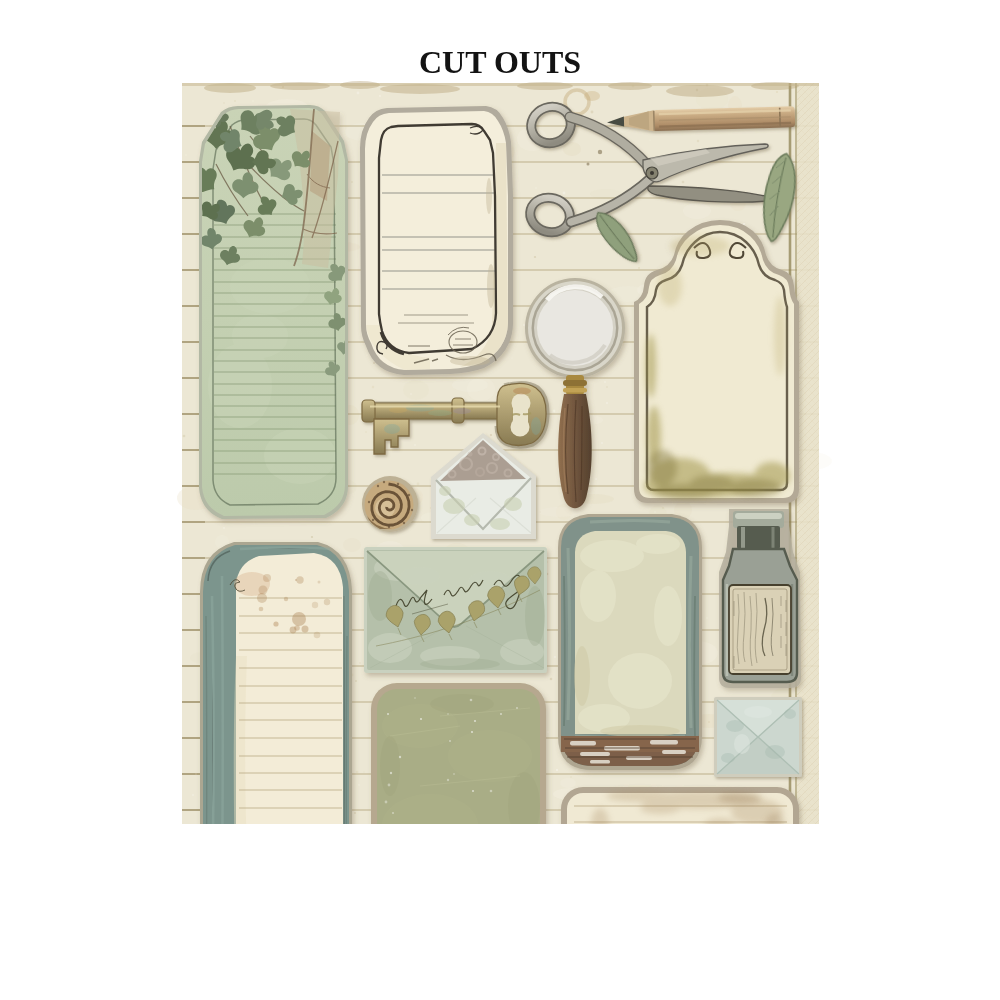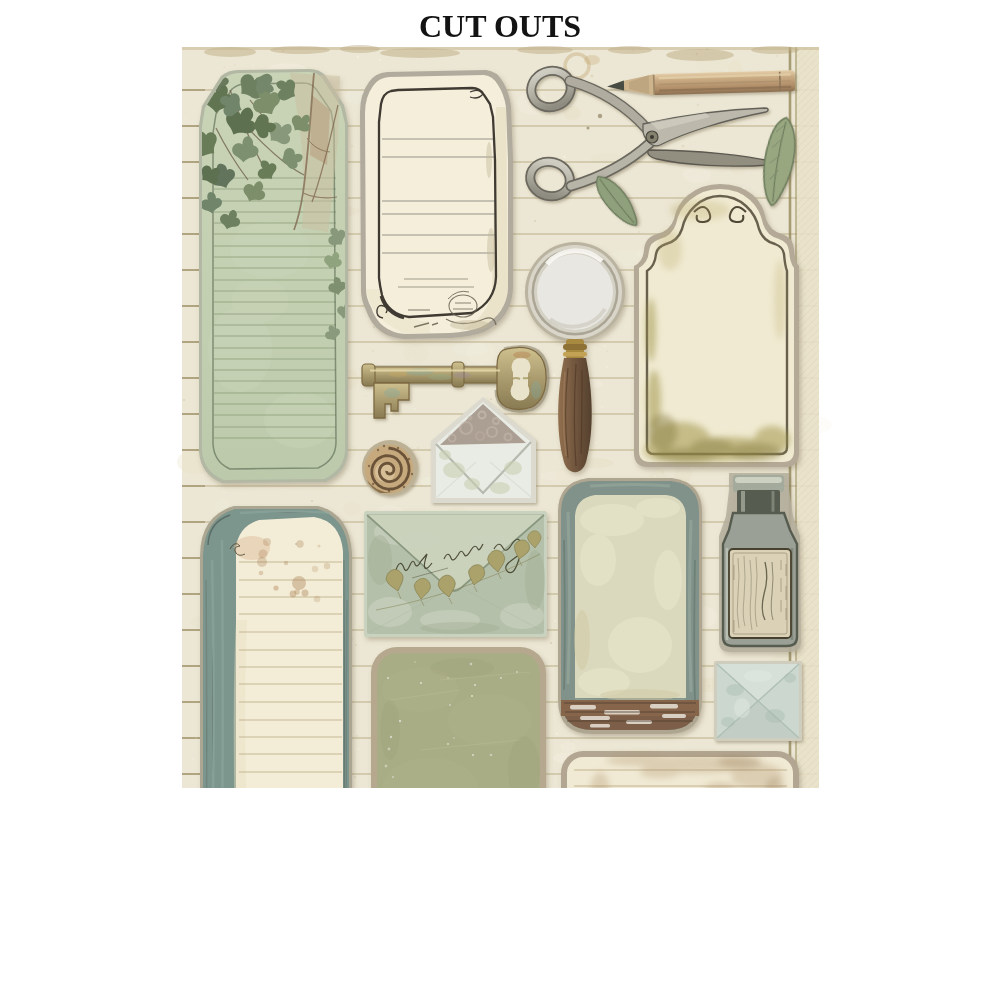--- a/index.html
+++ b/index.html
@@ -1,16 +1,16 @@
 <!DOCTYPE html>
 <html><head>
 <meta charset="utf-8">
 <style>
   html,body{margin:0;padding:0;background:#ffffff;}
-  #page{position:relative;width:1000px;height:788px;background:#ffffff;overflow:hidden;}
+  #page{position:relative;width:1000px;height:788px;background:#ffffff;overflow:hidden;margin-top:36px;}
 </style>
 </head>
 <body>
 <div id="page">
 <svg width="1000" height="1000" viewBox="0 0 1000 1000">
 <defs>
   <filter id="ds" x="-20%" y="-20%" width="140%" height="140%">
     <feDropShadow dx="2" dy="3" stdDeviation="2.5" flood-color="#6e6146" flood-opacity="0.34"></feDropShadow>
   </filter>
   <filter id="dsSmall" x="-30%" y="-30%" width="160%" height="160%">

